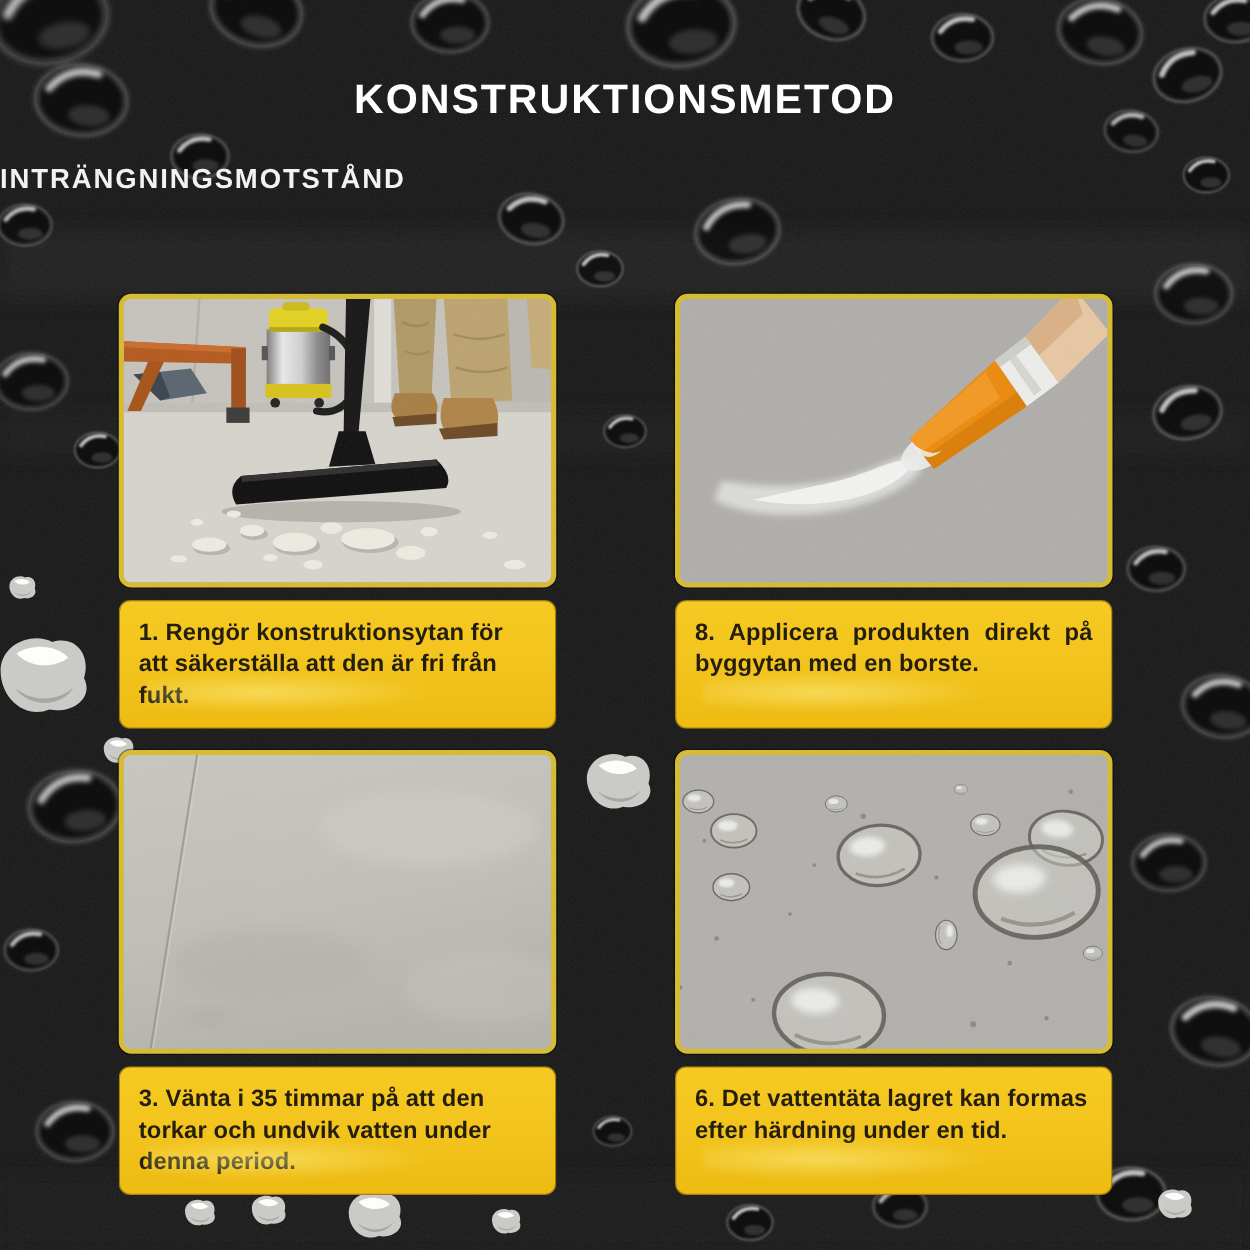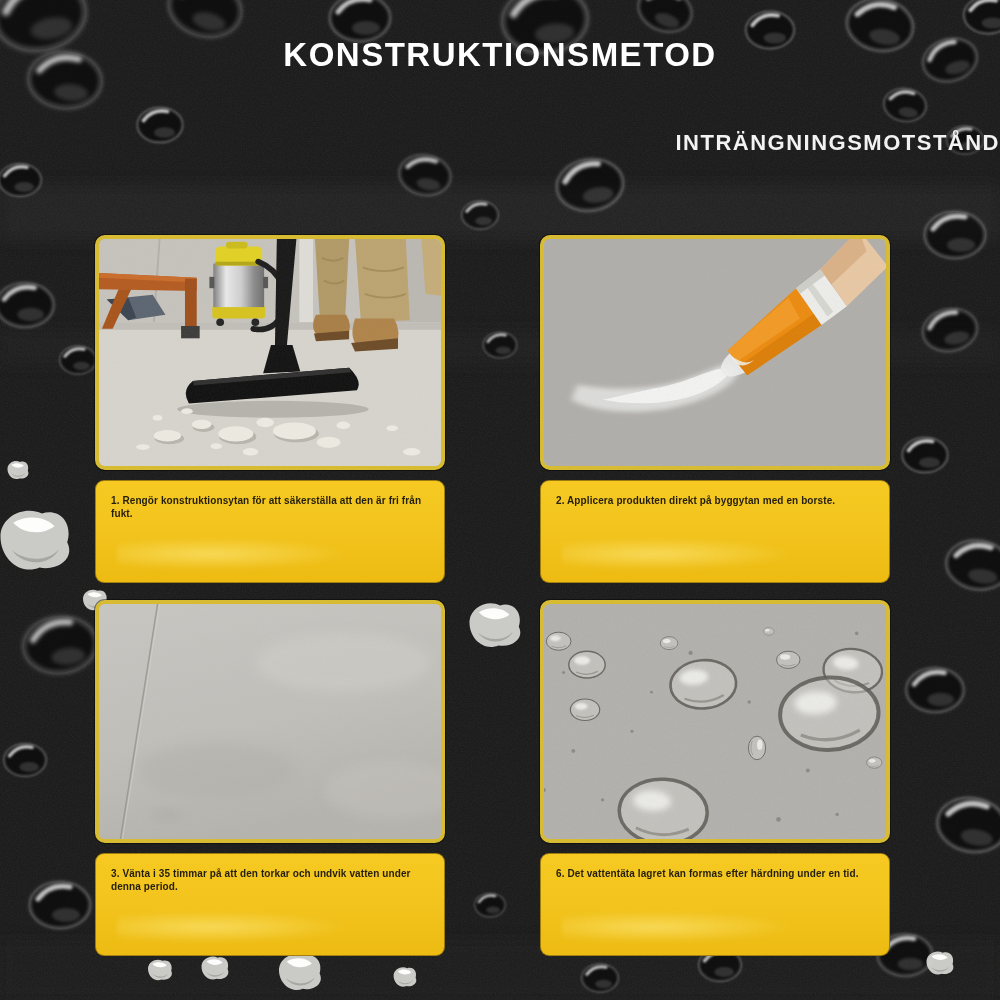--- a/index.html
+++ b/index.html
@@ -3,27 +3,27 @@
 <meta charset="utf-8">
 <style>
   html,body{margin:0;padding:0;background:#0d0d0d;}
   .poster{
     position:relative;width:1000px;height:1000px;overflow:hidden;
     background:#171717;
     font-family:"Liberation Sans","DejaVu Sans",sans-serif;
   }
   .bg-svg{position:absolute;inset:0;z-index:0;}
   .title{
-    position:absolute;top:36px;left:0;width:100%;z-index:2;
+    position:absolute;top:60px;left:0;width:100%;z-index:2;
     text-align:center;color:#ffffff;font-size:33px;font-weight:800;
     letter-spacing:1.5px;margin:0;
   }
   .subtitle{
     position:absolute;top:130px;left:0;width:100%;z-index:2;
-    text-align:right;color:#f2f2f2;font-size:22px;font-weight:800;
+    text-align:left;color:#f2f2f2;font-size:22px;font-weight:800;
     letter-spacing:1.5px;margin:0;
   }
   .step{position:absolute;width:350px;z-index:2;}
   .step-1{left:95px;top:235px;}
   .step-2{left:540px;top:235px;}
   .step-3{left:95px;top:600px;}
   .step-4{left:540px;top:600px;}
   .photo{
     box-sizing:border-box;width:350px;
     border:4px solid #d7bb33;border-radius:10px;overflow:hidden;
@@ -31,21 +31,21 @@
   }
   .row1 .photo{height:235px;}
   .row2 .photo{height:243px;}
   .photo svg{display:block;width:100%;height:100%;}
   .caption{
     box-sizing:border-box;position:relative;width:350px;height:103px;
     margin-top:10px;border-radius:9px;overflow:hidden;
     background:linear-gradient(180deg,#f6ca22 0%,#f2c31c 55%,#edbb12 100%);
     border:1px solid rgba(90,70,5,.55);
     padding:13px 15px 0 15px;
-    color:#241e0e;font-size:10px;font-weight:800;line-height:1.32;
+    color:#241e0e;font-size:19px;font-weight:800;line-height:1.32;
     letter-spacing:.1px;
   }
   .caption.justify{text-align:justify;text-align-last:left;}
   .caption::after{
     content:"";position:absolute;left:6%;right:28%;top:56%;height:32%;
     background:radial-gradient(ellipse at 40% 50%,rgba(255,242,150,.5),rgba(255,242,150,0) 72%);
     filter:blur(2px);pointer-events:none;
   }
 </style>
 </head>
@@ -234,21 +234,21 @@
         <polygon points="200,134 208,144 284,91 276,79" fill="#d97a04" opacity="0.8"></polygon>
         <path d="M190,122 Q205,135 215,128 Q200,142 190,122 Z" fill="#f3f4f2" opacity="0.85"></path>
         <polygon points="258,52 284,91 310,71 283,32" fill="#efefec"></polygon>
         <polygon points="266,46 290,82 296,77 271,42" fill="#d8d8d2"></polygon>
         <polygon points="258,52 262,58 288,38 283,32" fill="#d0d0ca"></polygon>
         <polygon points="283,32 310,71 352,29 322,-10" fill="#eac9a4"></polygon>
         <polygon points="283,32 294,48 330,13 322,-10" fill="#dcb287"></polygon>
         <rect width="350" height="240" filter="url(#g2)" opacity="0.12"></rect>
       </svg>
     </div>
-    <div class="caption justify">2. Applicera produkten direkt på byggytan med en borste.</div>
+    <div class="caption justify">8. Applicera produkten direkt på byggytan med en borste.</div>
   </section>
 
   <section class="step step-3 row2">
     <div class="photo">
       <svg viewBox="0 0 350 240" preserveAspectRatio="none">
         <defs>
           <linearGradient id="fl3" x1="0" y1="0" x2="0.3" y2="1">
             <stop offset="0" stop-color="#c9c7c2"></stop>
               <stop offset="0.6" stop-color="#c1bfba"></stop>
             <stop offset="1" stop-color="#b6b4ae"></stop>

